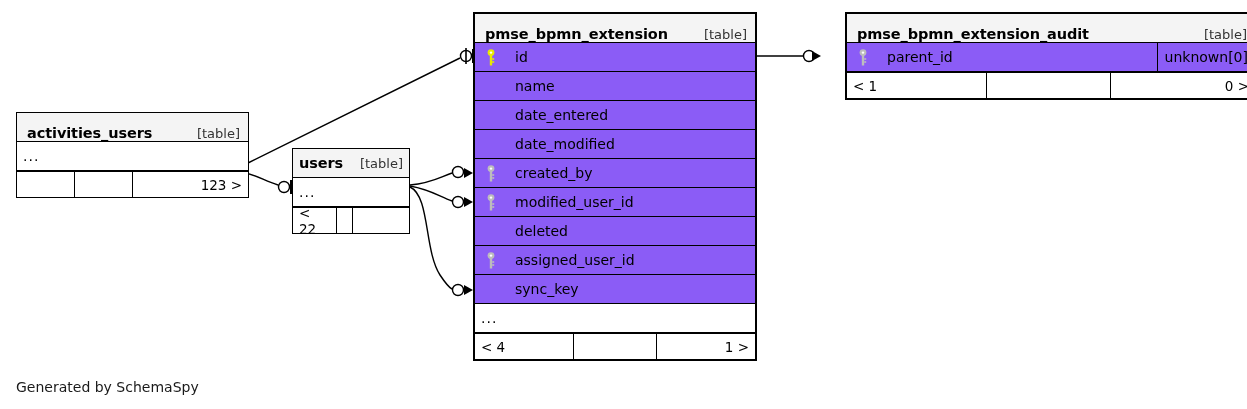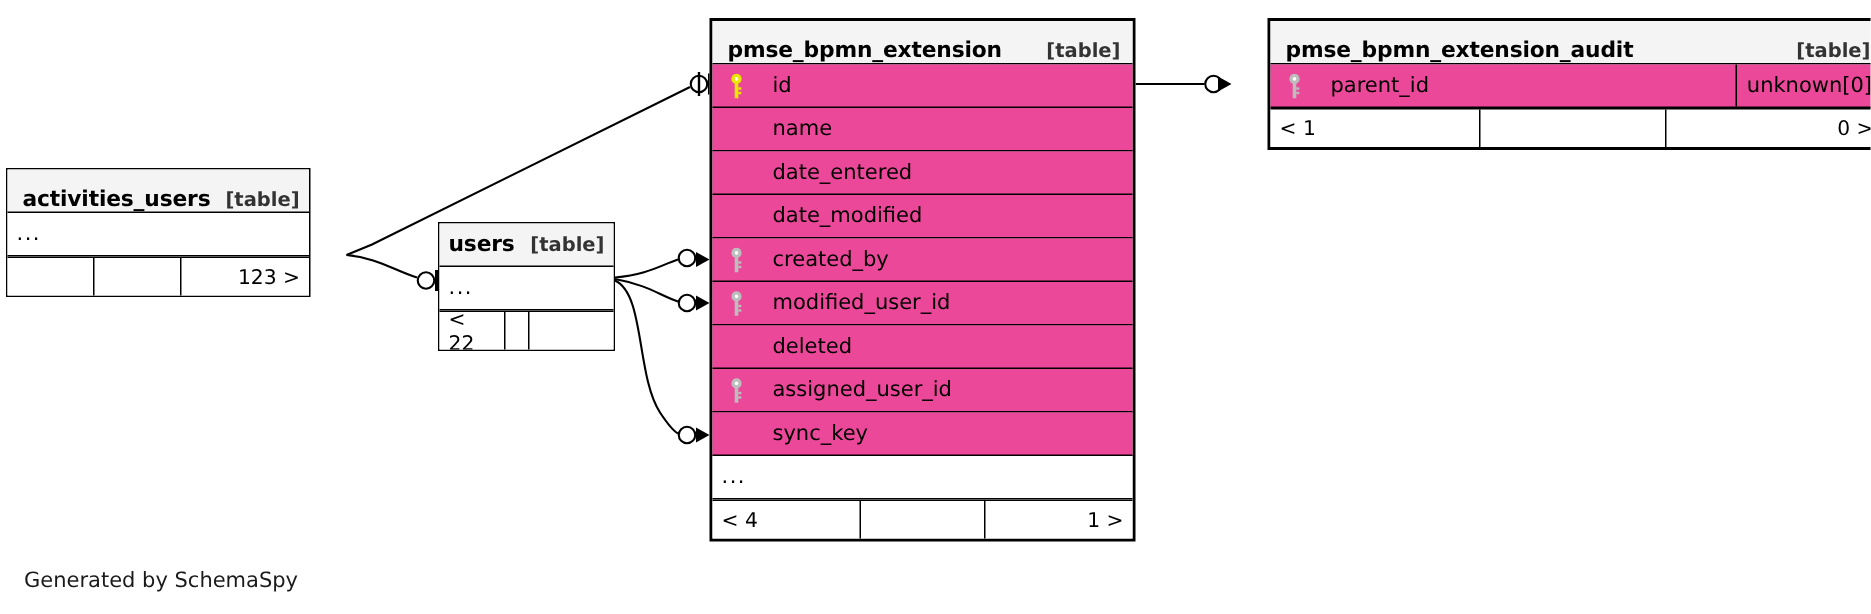--- a/index.html
+++ b/index.html
@@ -49,30 +49,29 @@
   }
   .tbl-name {
     font-weight: bold;
     font-size: 14.5px;
     letter-spacing: -0.1px;
   }
   .tbl-tag {
     font-size: 13px;
     color: #333333;
     padding-left: 10px;
-    font-weight: bold;
   }
   .tbl-row {
     height: 29px;
     box-sizing: border-box;
     border-bottom: 1px solid #000000;
     display: flex;
     align-items: center;
     position: relative;
-    background: #ec4899;
+    background: #8b5cf6;
     white-space: nowrap;
   }
   .tbl-row:last-child { border-bottom: none; }
   .key-slot {
     width: 32px;
     min-width: 32px;
     display: flex;
     align-items: center;
     justify-content: center;
   }
@@ -180,21 +179,21 @@
     </g>
 
     <g>
       <path d="M 757 56 L 803 56" fill="none" stroke="#000000" stroke-width="1.4"></path>
       <circle cx="809" cy="56" r="5.5" fill="#ffffff" stroke="#000000" stroke-width="1.4"></circle>
       <path d="M 815 56 L 817 56" stroke="#000000" stroke-width="1.4"></path>
       <path d="M 821 56 L 812 51 L 812 61 z" fill="#000000"></path>
     </g>
   </svg>
 
-  <div class="table-box" style="left:4px; top:112px; width:203px;">
+  <div class="table-box" style="left:16px; top:112px; width:233px;">
     <div class="tbl-header">
       <span class="tbl-name">activities_users</span>
       <span class="tbl-tag">[table]</span>
     </div>
     <div class="ellipsis-row">...</div>
     <div class="foot-row">
       <div class="foot-cell" style="width:58px;"></div>
       <div class="foot-cell" style="width:58px;"></div>
       <div class="foot-cell right" style="flex:1;">123 &gt;</div>
     </div>

